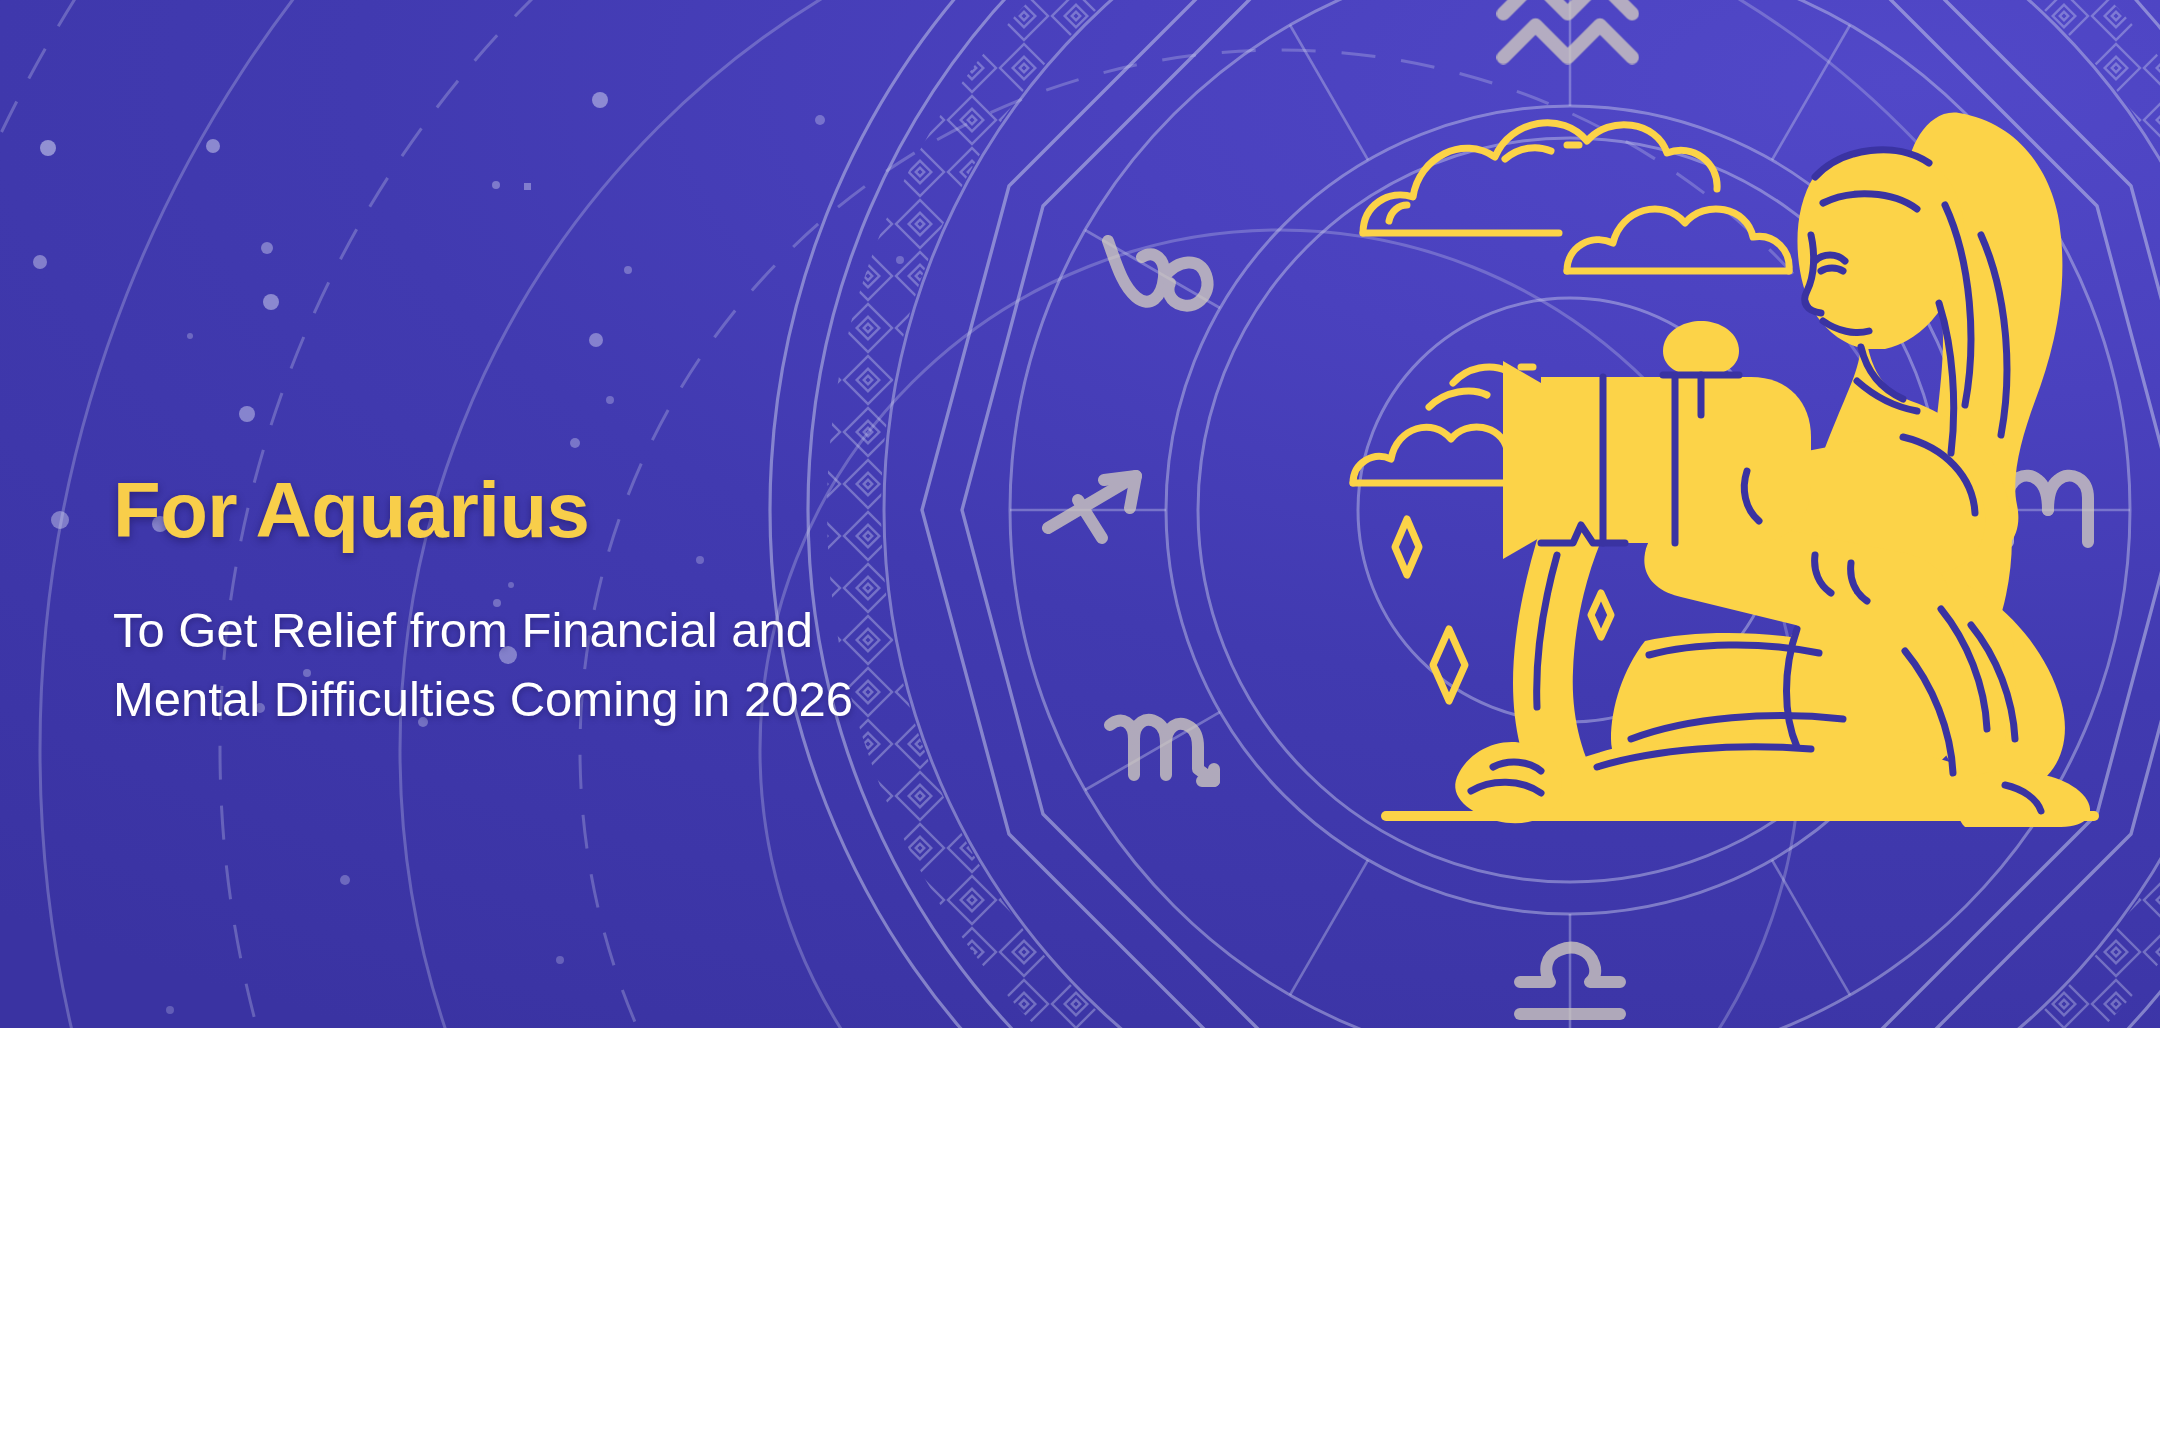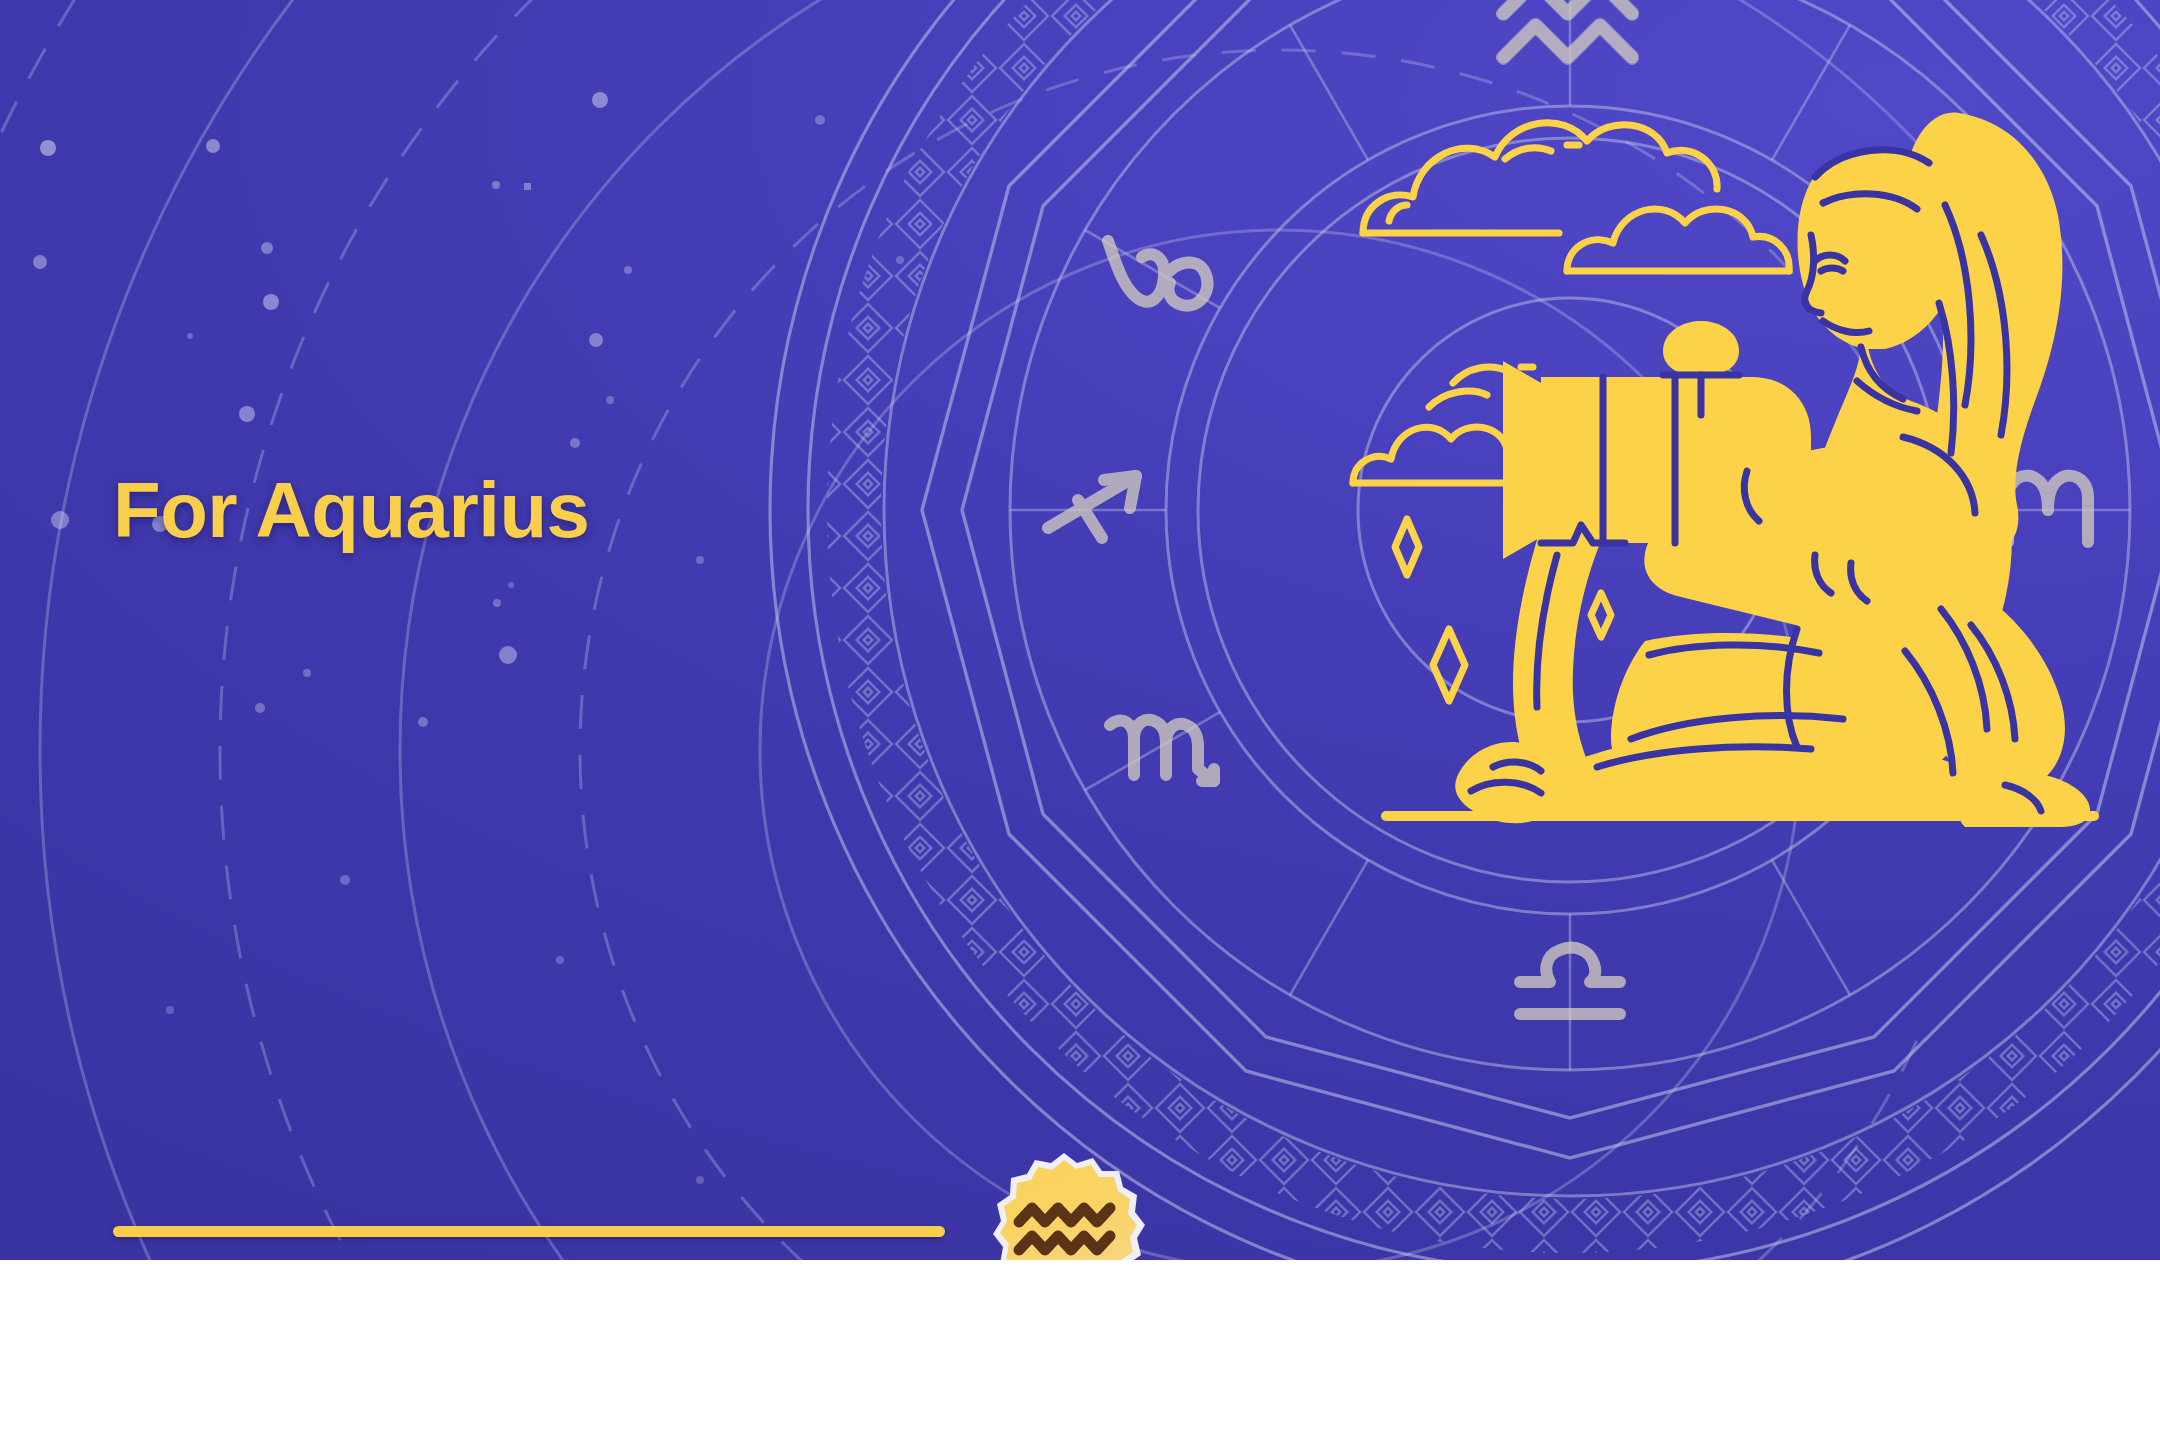--- a/index.html
+++ b/index.html
@@ -3,21 +3,21 @@
 <meta charset="utf-8">
 <style>
   * { margin:0; padding:0; box-sizing:border-box; }
   html, body {
     width:2160px; height:1440px;
     overflow:hidden;
     font-family:"Liberation Sans", sans-serif;
   }
   #banner{
     position:relative;
-    width:2160px; height:1260px;
+    width:2160px; height:1028px;
     overflow:hidden;
     background:
       radial-gradient(130% 110% at 88% 8%, #5148C8 0%, #4A41BE 28%, #413AB0 55%, #3A33A2 100%),
       linear-gradient(135deg, #4A42BF 0%, #413AAF 45%, #3A339F 100%);
     background-color:#3F37AE;
   }
 
   
   .bg-layer{ position:absolute; inset:0; pointer-events:none; }
   .bg-svg{ position:absolute; display:block; }
@@ -373,20 +373,21 @@
 
       <path d="M660 700 C678 704 692 714 696 726"></path>
 
       <path d="M126 706 C146 694 176 694 196 708"></path>
       <path d="M148 682 C164 674 184 676 196 686"></path>
     </g>
   </svg>
 
   <div id="text-block">
     <div id="eyebrow-title">For Aquarius</div>
+    <div id="headline">To Get Relief from Financial and Mental Difficulties Coming in 2026</div>
   </div>
 
   <div id="divider-row">
     <div id="divider-line"></div>
 
     <svg id="sign-badge" viewBox="0 0 162 162" xmlns="http://www.w3.org/2000/svg">
       <defs>
         <linearGradient id="badgefill" x1="0" y1="0" x2="0.35" y2="1">
           <stop offset="0%" stop-color="#FBD35A"></stop>
           <stop offset="55%" stop-color="#F9D465"></stop>

